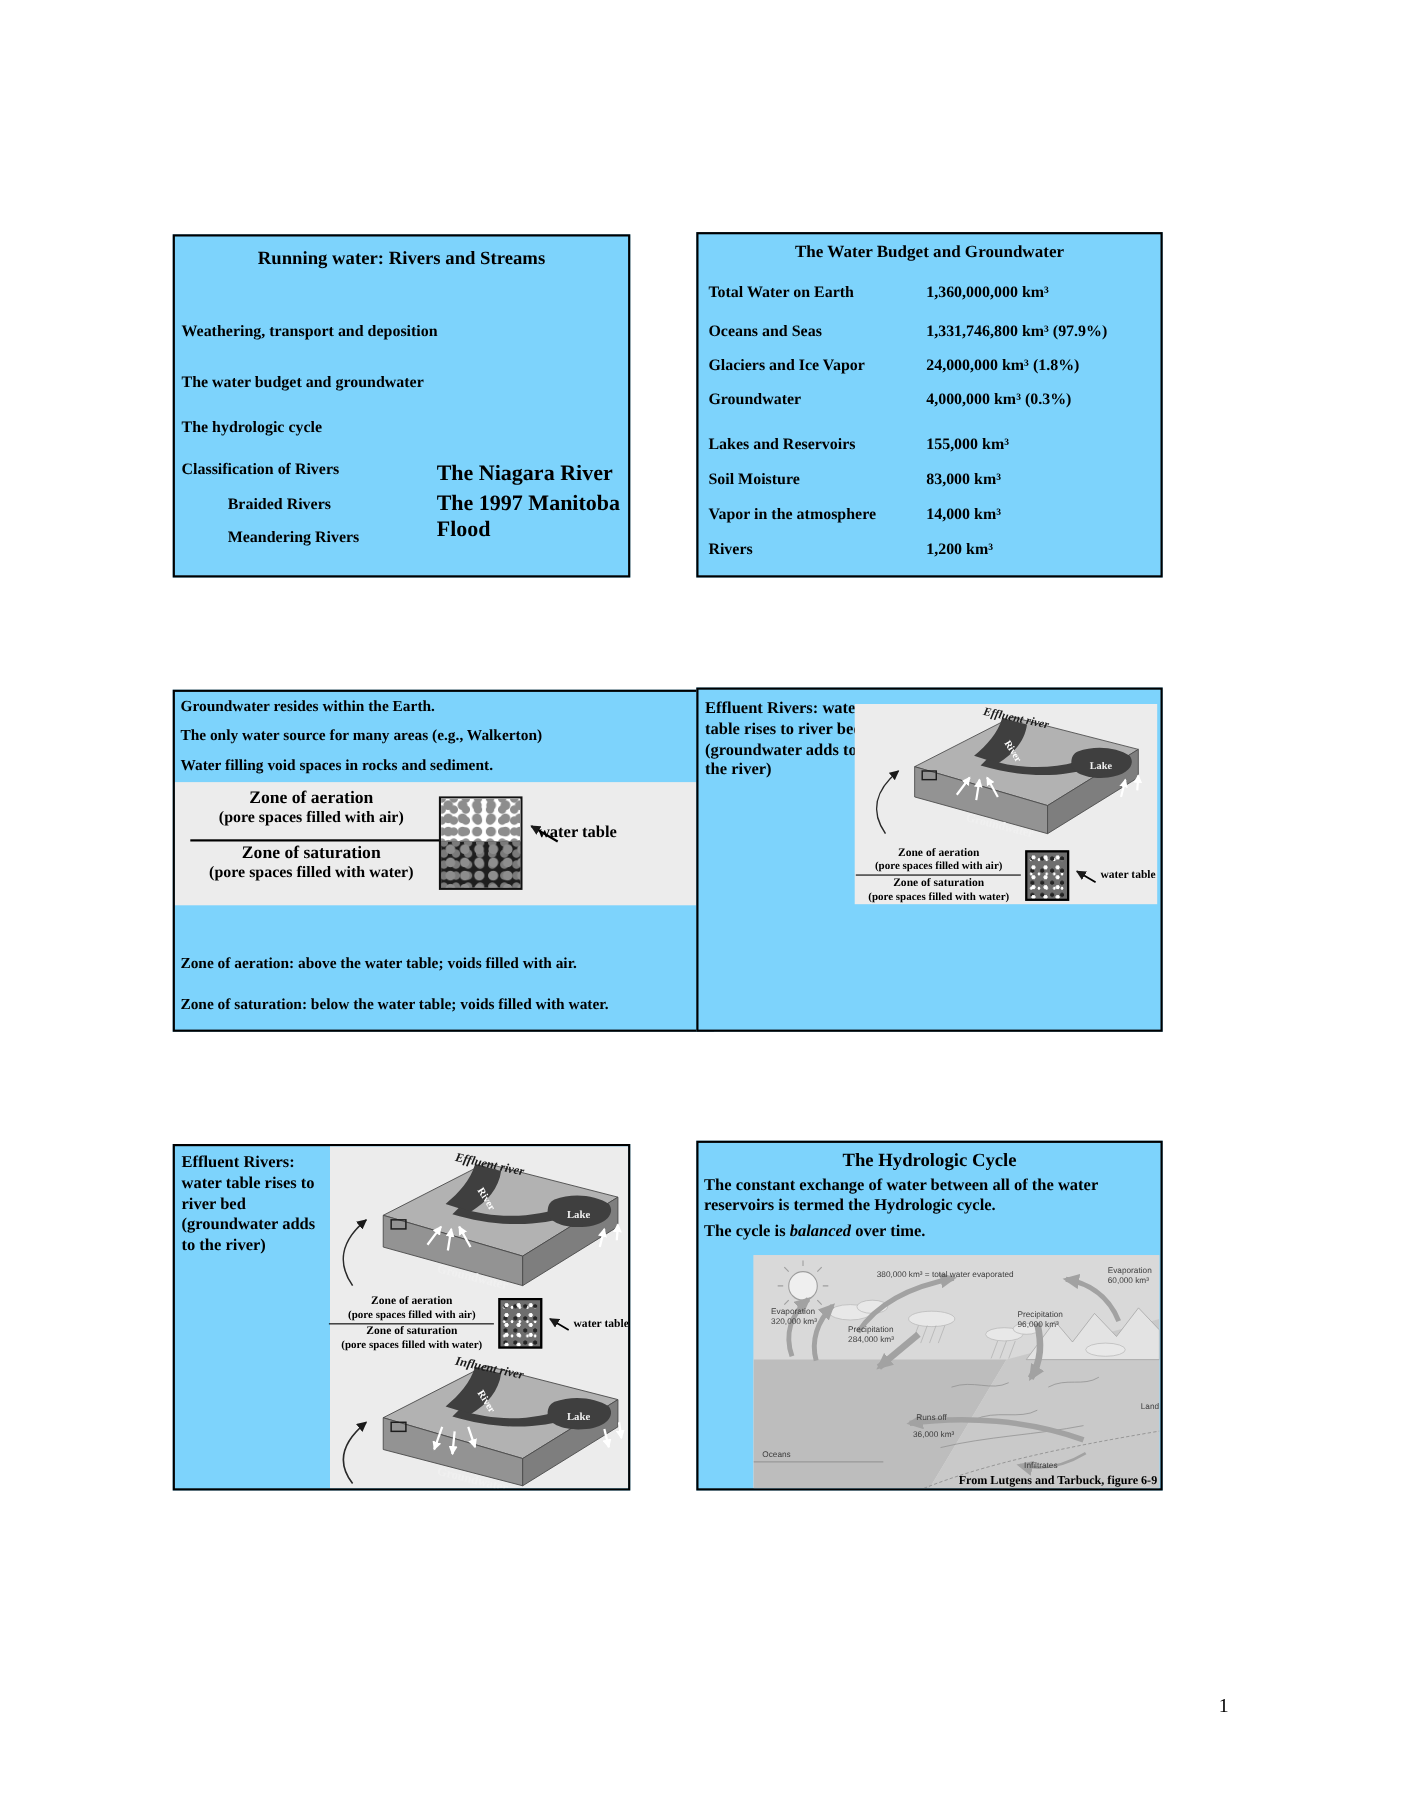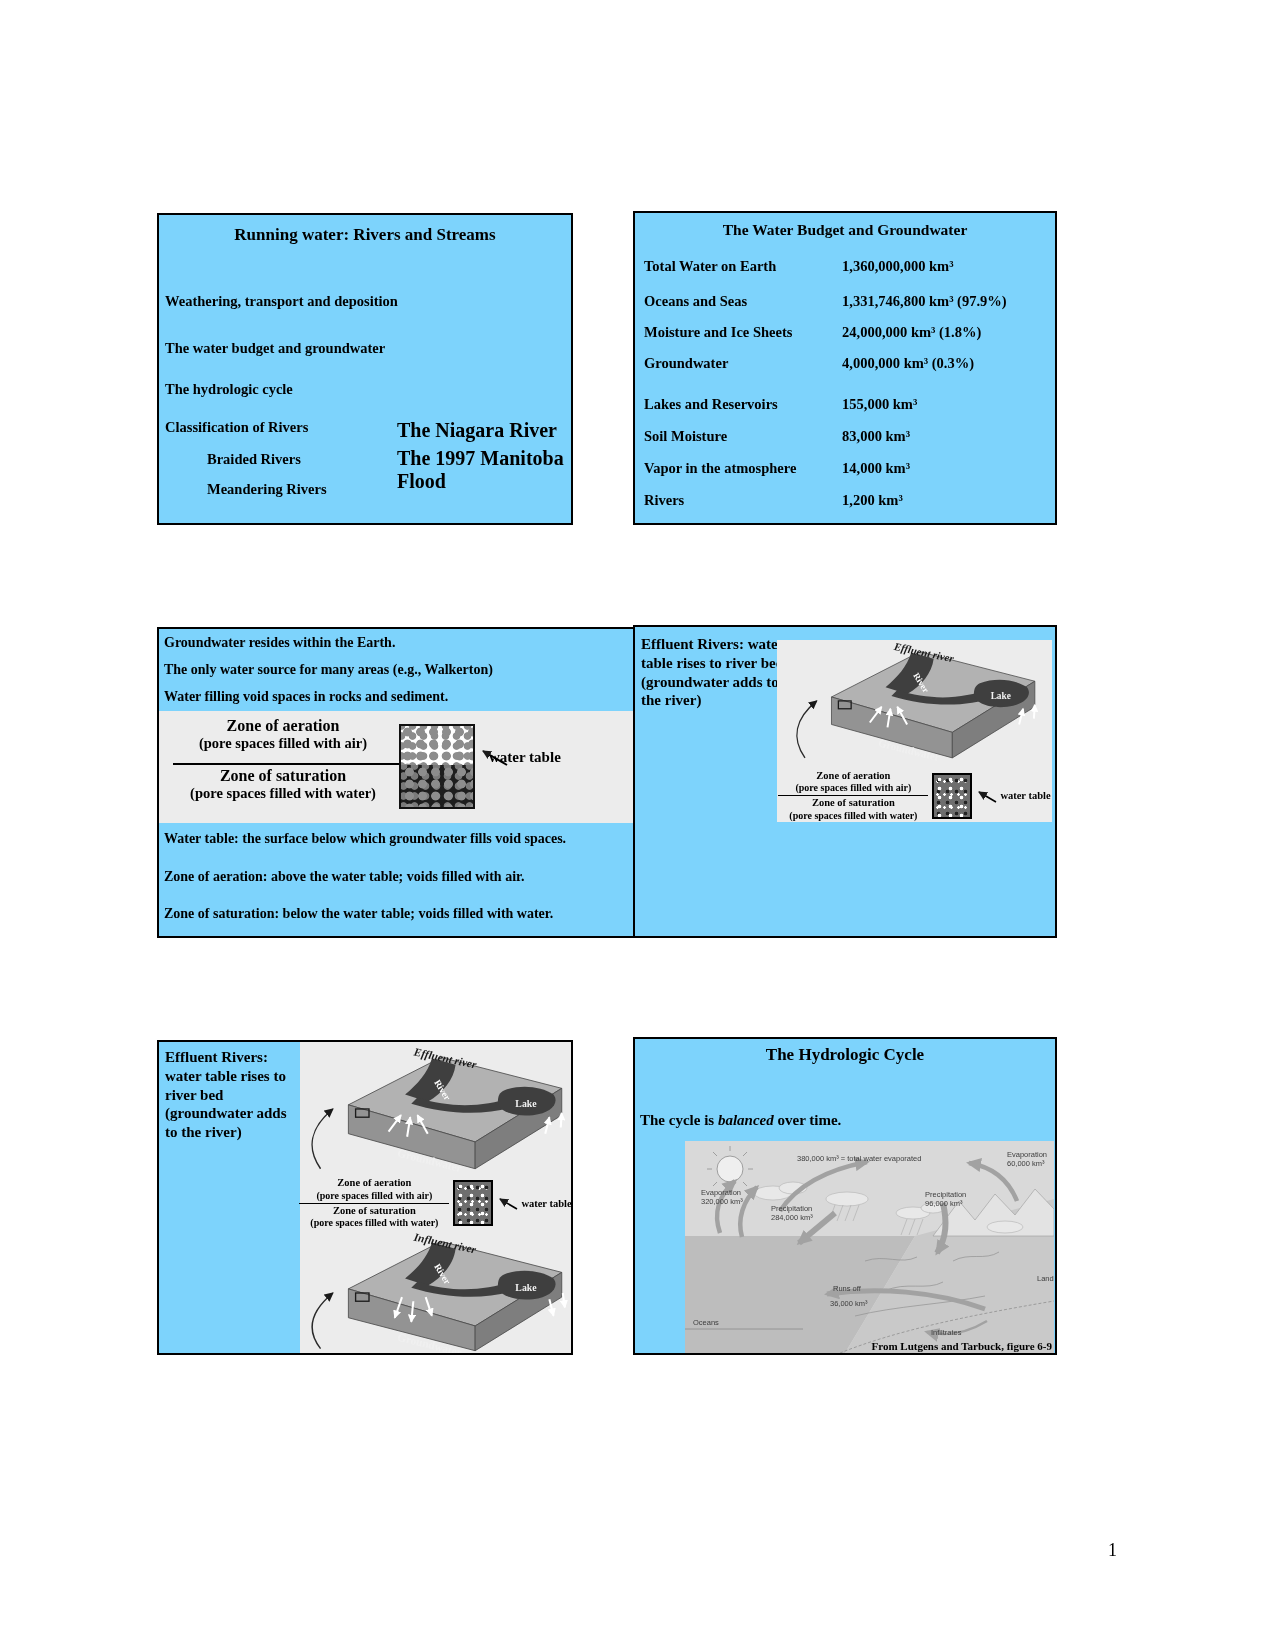--- a/index.html
+++ b/index.html
@@ -119,21 +119,21 @@
   <div class="abs s1-item" style="top:236px;left:48px">Braided Rivers</div>
   <div class="abs s1-item" style="top:266px;left:48px">Meandering Rivers</div>
   <div class="abs s1-right" style="top:204px">The Niagara River</div>
   <div class="abs s1-right" style="top:232px">The 1997 Manitoba Flood</div>
 </div>
 
 <div class="slide" id="s2">
   <div class="abs s2-title">The Water Budget and Groundwater</div>
   <div class="s2-row" style="top:45px"><span>Total Water on Earth</span><span class="s2-value">1,360,000,000 km³</span></div>
   <div class="s2-row" style="top:80px"><span>Oceans and Seas</span><span class="s2-value">1,331,746,800 km³ (97.9%)</span></div>
-  <div class="s2-row" style="top:111px"><span>Moisture and Ice Sheets</span><span class="s2-value">24,000,000 km³ (1.8%)</span></div>
+  <div class="s2-row" style="top:111px"><span>Glaciers and Ice Vapor</span><span class="s2-value">24,000,000 km³ (1.8%)</span></div>
   <div class="s2-row" style="top:142px"><span>Groundwater</span><span class="s2-value">4,000,000 km³ (0.3%)</span></div>
   <div class="s2-row" style="top:183px"><span>Lakes and Reservoirs</span><span class="s2-value">155,000 km³</span></div>
   <div class="s2-row" style="top:215px"><span>Soil Moisture</span><span class="s2-value">83,000 km³</span></div>
   <div class="s2-row" style="top:247px"><span>Vapor in the atmosphere</span><span class="s2-value">14,000 km³</span></div>
   <div class="s2-row" style="top:279px"><span>Rivers</span><span class="s2-value">1,200 km³</span></div>
 </div>
 
 <div class="slide" id="s3">
   <div class="abs s3-line" style="top:6px">Groundwater resides within the Earth.</div>
   <div class="abs s3-line" style="top:33px">The only water source for many areas (e.g., Walkerton)</div>
@@ -152,21 +152,20 @@
     <div class="pore">
       <div class="pore-top"></div>
       <div class="pore-bot"></div>
     </div>
     <svg class="s3-wt-arrow" width="34" height="22">
       <path d="M32,20 L8,6" stroke="#000" stroke-width="2" marker-end="url(#ab)"></path>
     </svg>
     <div class="s3-wt">water table</div>
   </div>
 
-  <div class="abs s3-def" style="top:202px">Water table: the surface below which groundwater fills void spaces.</div>
   <div class="abs s3-def" style="top:240px">Zone of aeration: above the water table; voids filled with air.</div>
   <div class="abs s3-def" style="top:277px">Zone of saturation: below the water table; voids filled with water.</div>
 </div>
 
 <div class="slide" id="s4">
   <div class="side-text" style="left:6px;top:8px;width:152px">Effluent Rivers: water table rises to river bed (groundwater adds to the river)</div>
   <div class="fig-gray">
     <svg class="blockfig" width="268" height="128" viewBox="0 0 260 124">
       <path d="M18,120 C4,100 8,80 30,62" fill="none" stroke="#2a2a2a" stroke-width="1.4" marker-end="url(#ab)"></path>
       <polygon points="45,58 135,12 252,42 168,94" fill="#b2b2b2" stroke="#4a4a4a" stroke-width="0.8"></polygon>
@@ -265,20 +264,21 @@
       <text class="t-riverlabel" x="108" y="9" transform="rotate(12 108 9)">Influent river</text>
       <text class="t-river" x="128" y="34" transform="rotate(58 128 34)">River</text>
       <text class="t-lake" x="207" y="58">Lake</text>
       <text class="t-gw" x="92" y="106" transform="rotate(14 92 106)">Groundwater</text>
     </svg>
   </div>
 </div>
 
 <div class="slide" id="s6">
   <div class="abs s6-title">The Hydrologic Cycle</div>
+  <div class="abs s6-para" style="top:30px">The constant exchange of water between all of the water reservoirs is termed the Hydrologic cycle.</div>
   <div class="abs s6-para" style="top:72px">
     <span>The cycle is </span><span style="font-style:italic">balanced</span><span> over time.</span>
   </div>
 
   <div class="fig6">
     <svg width="369" height="212" viewBox="0 0 369 212">
       <rect x="0" y="0" width="369" height="212" fill="#d9d9d9"></rect>
       <polygon points="0,95 230,95 160,212 0,212" fill="#bdbdbd"></polygon>
       <polygon points="230,95 369,58 369,212 160,212" fill="#c9c9c9"></polygon>
       <polygon points="248,95 274,60 290,79 310,53 330,74 350,48 369,68 369,95" fill="#e3e3e3" stroke="#9a9a9a" stroke-width="0.6"></polygon>

